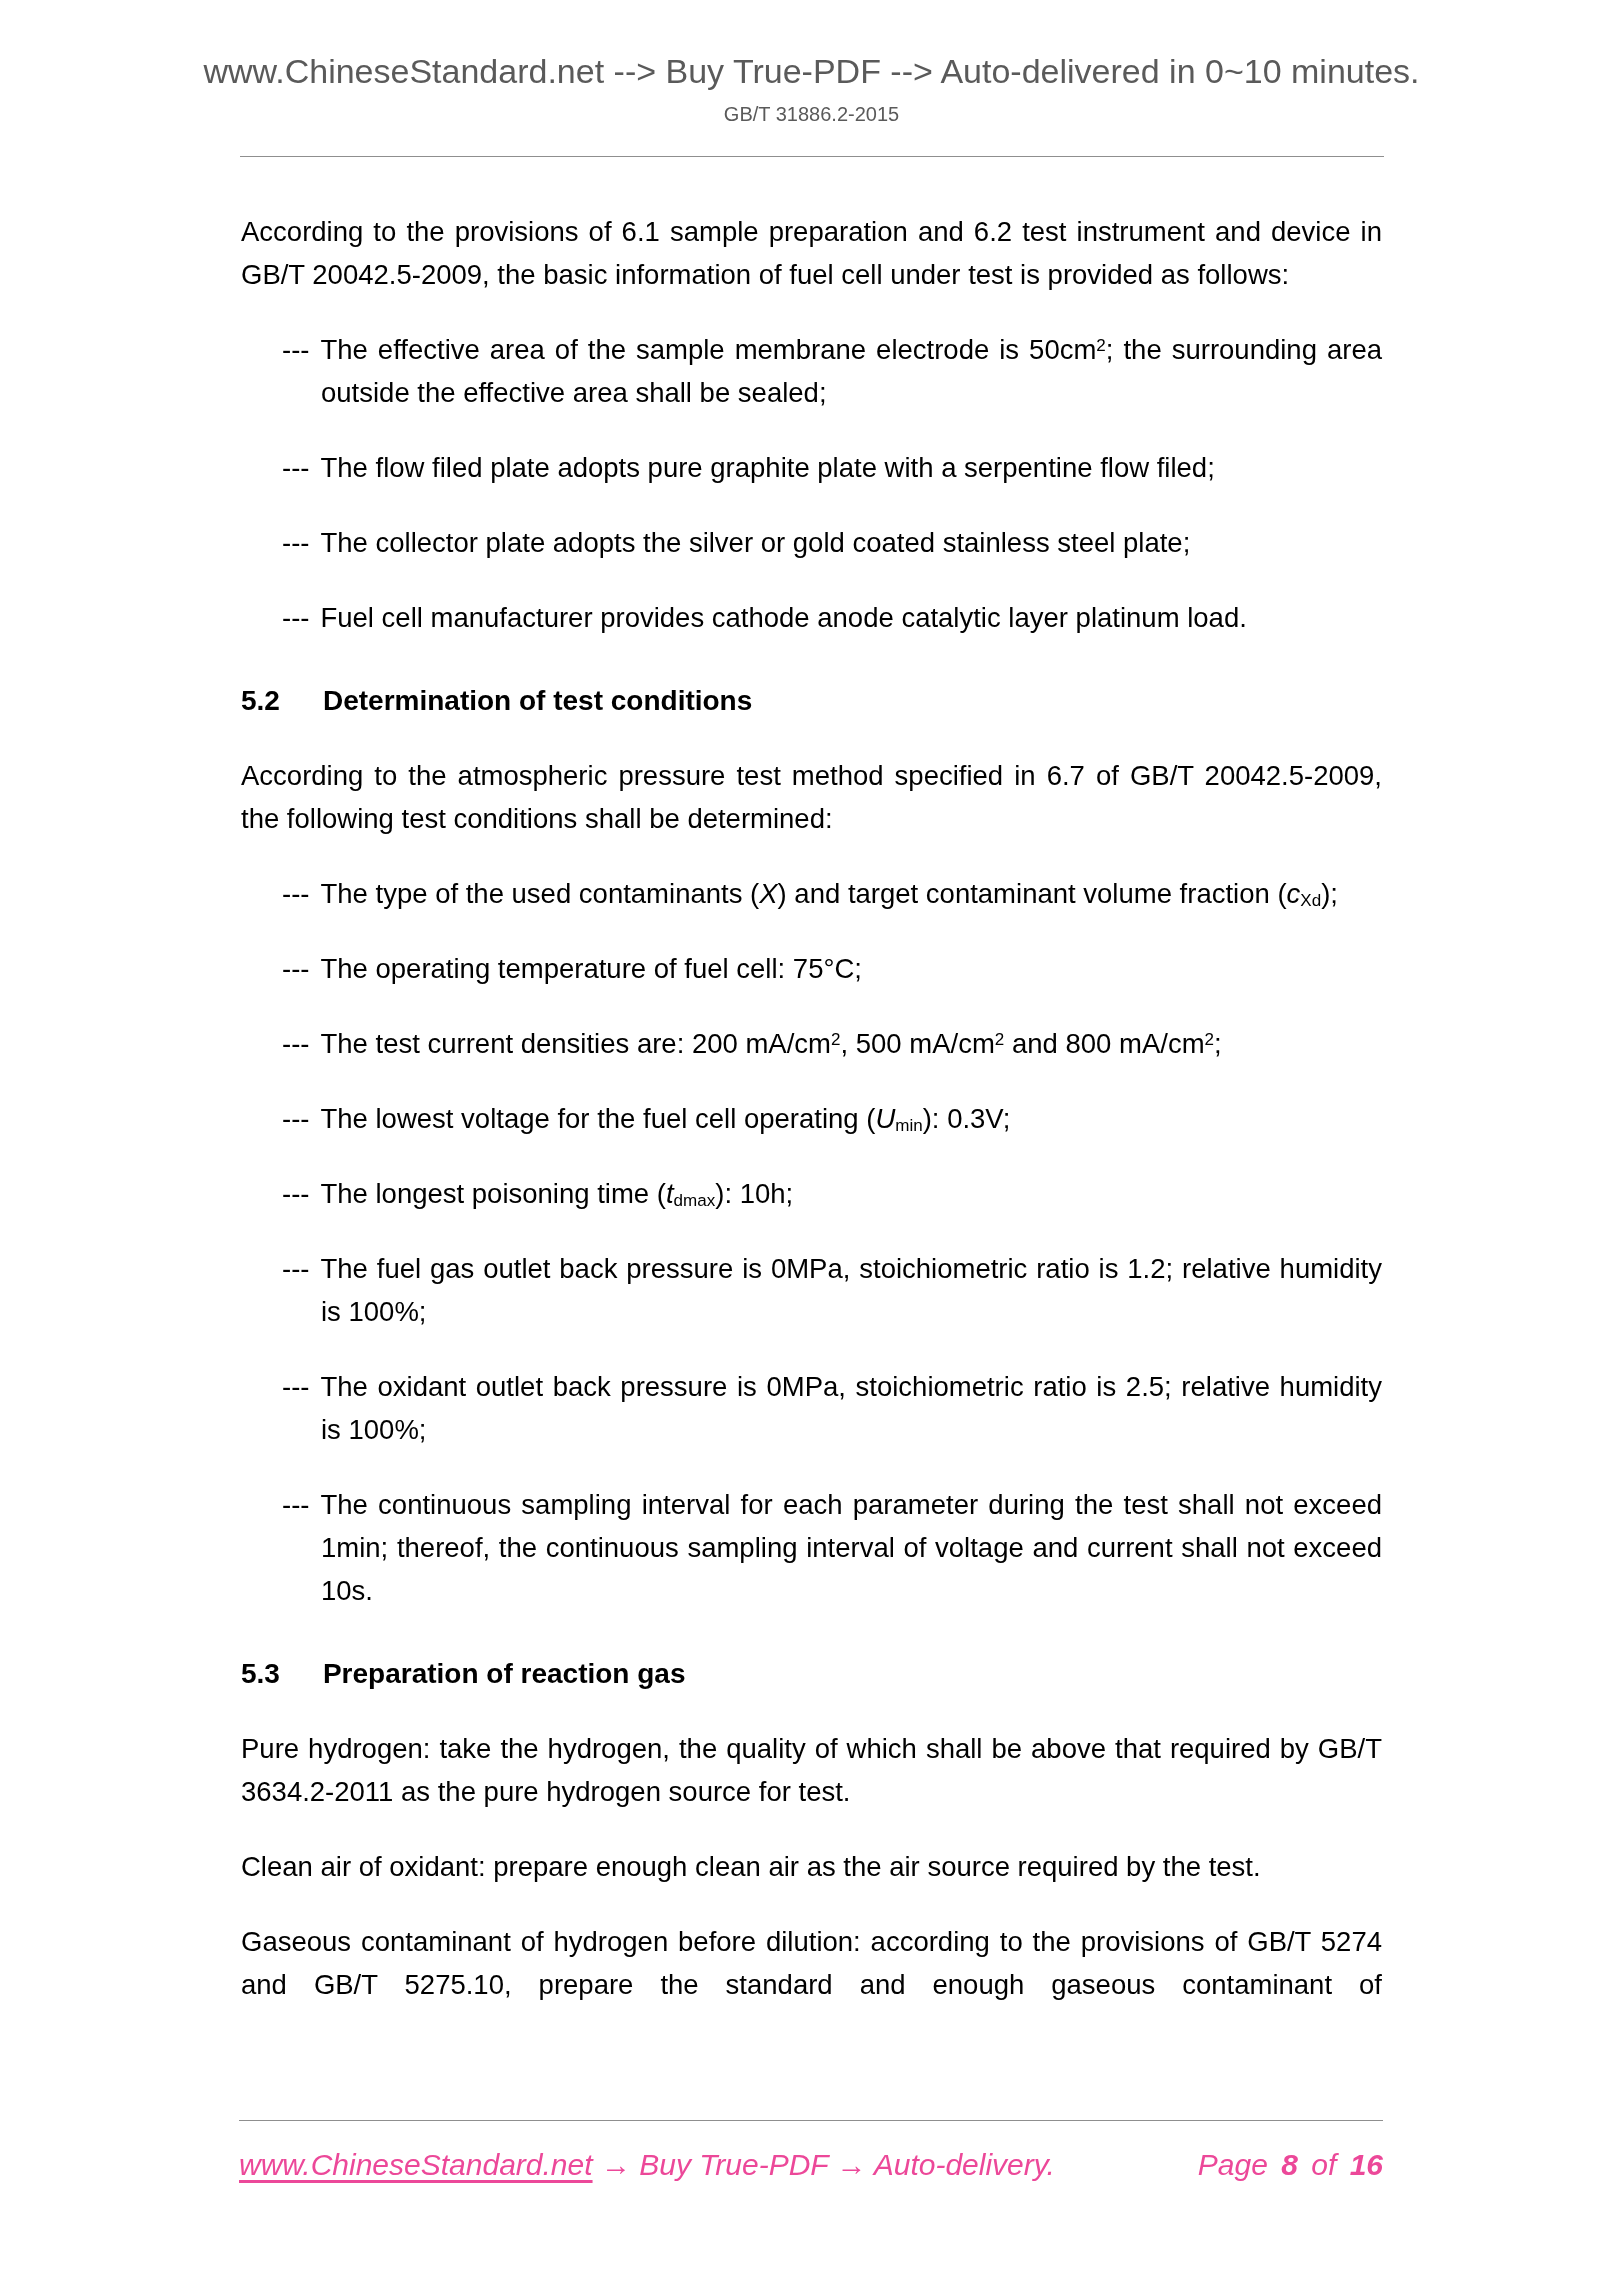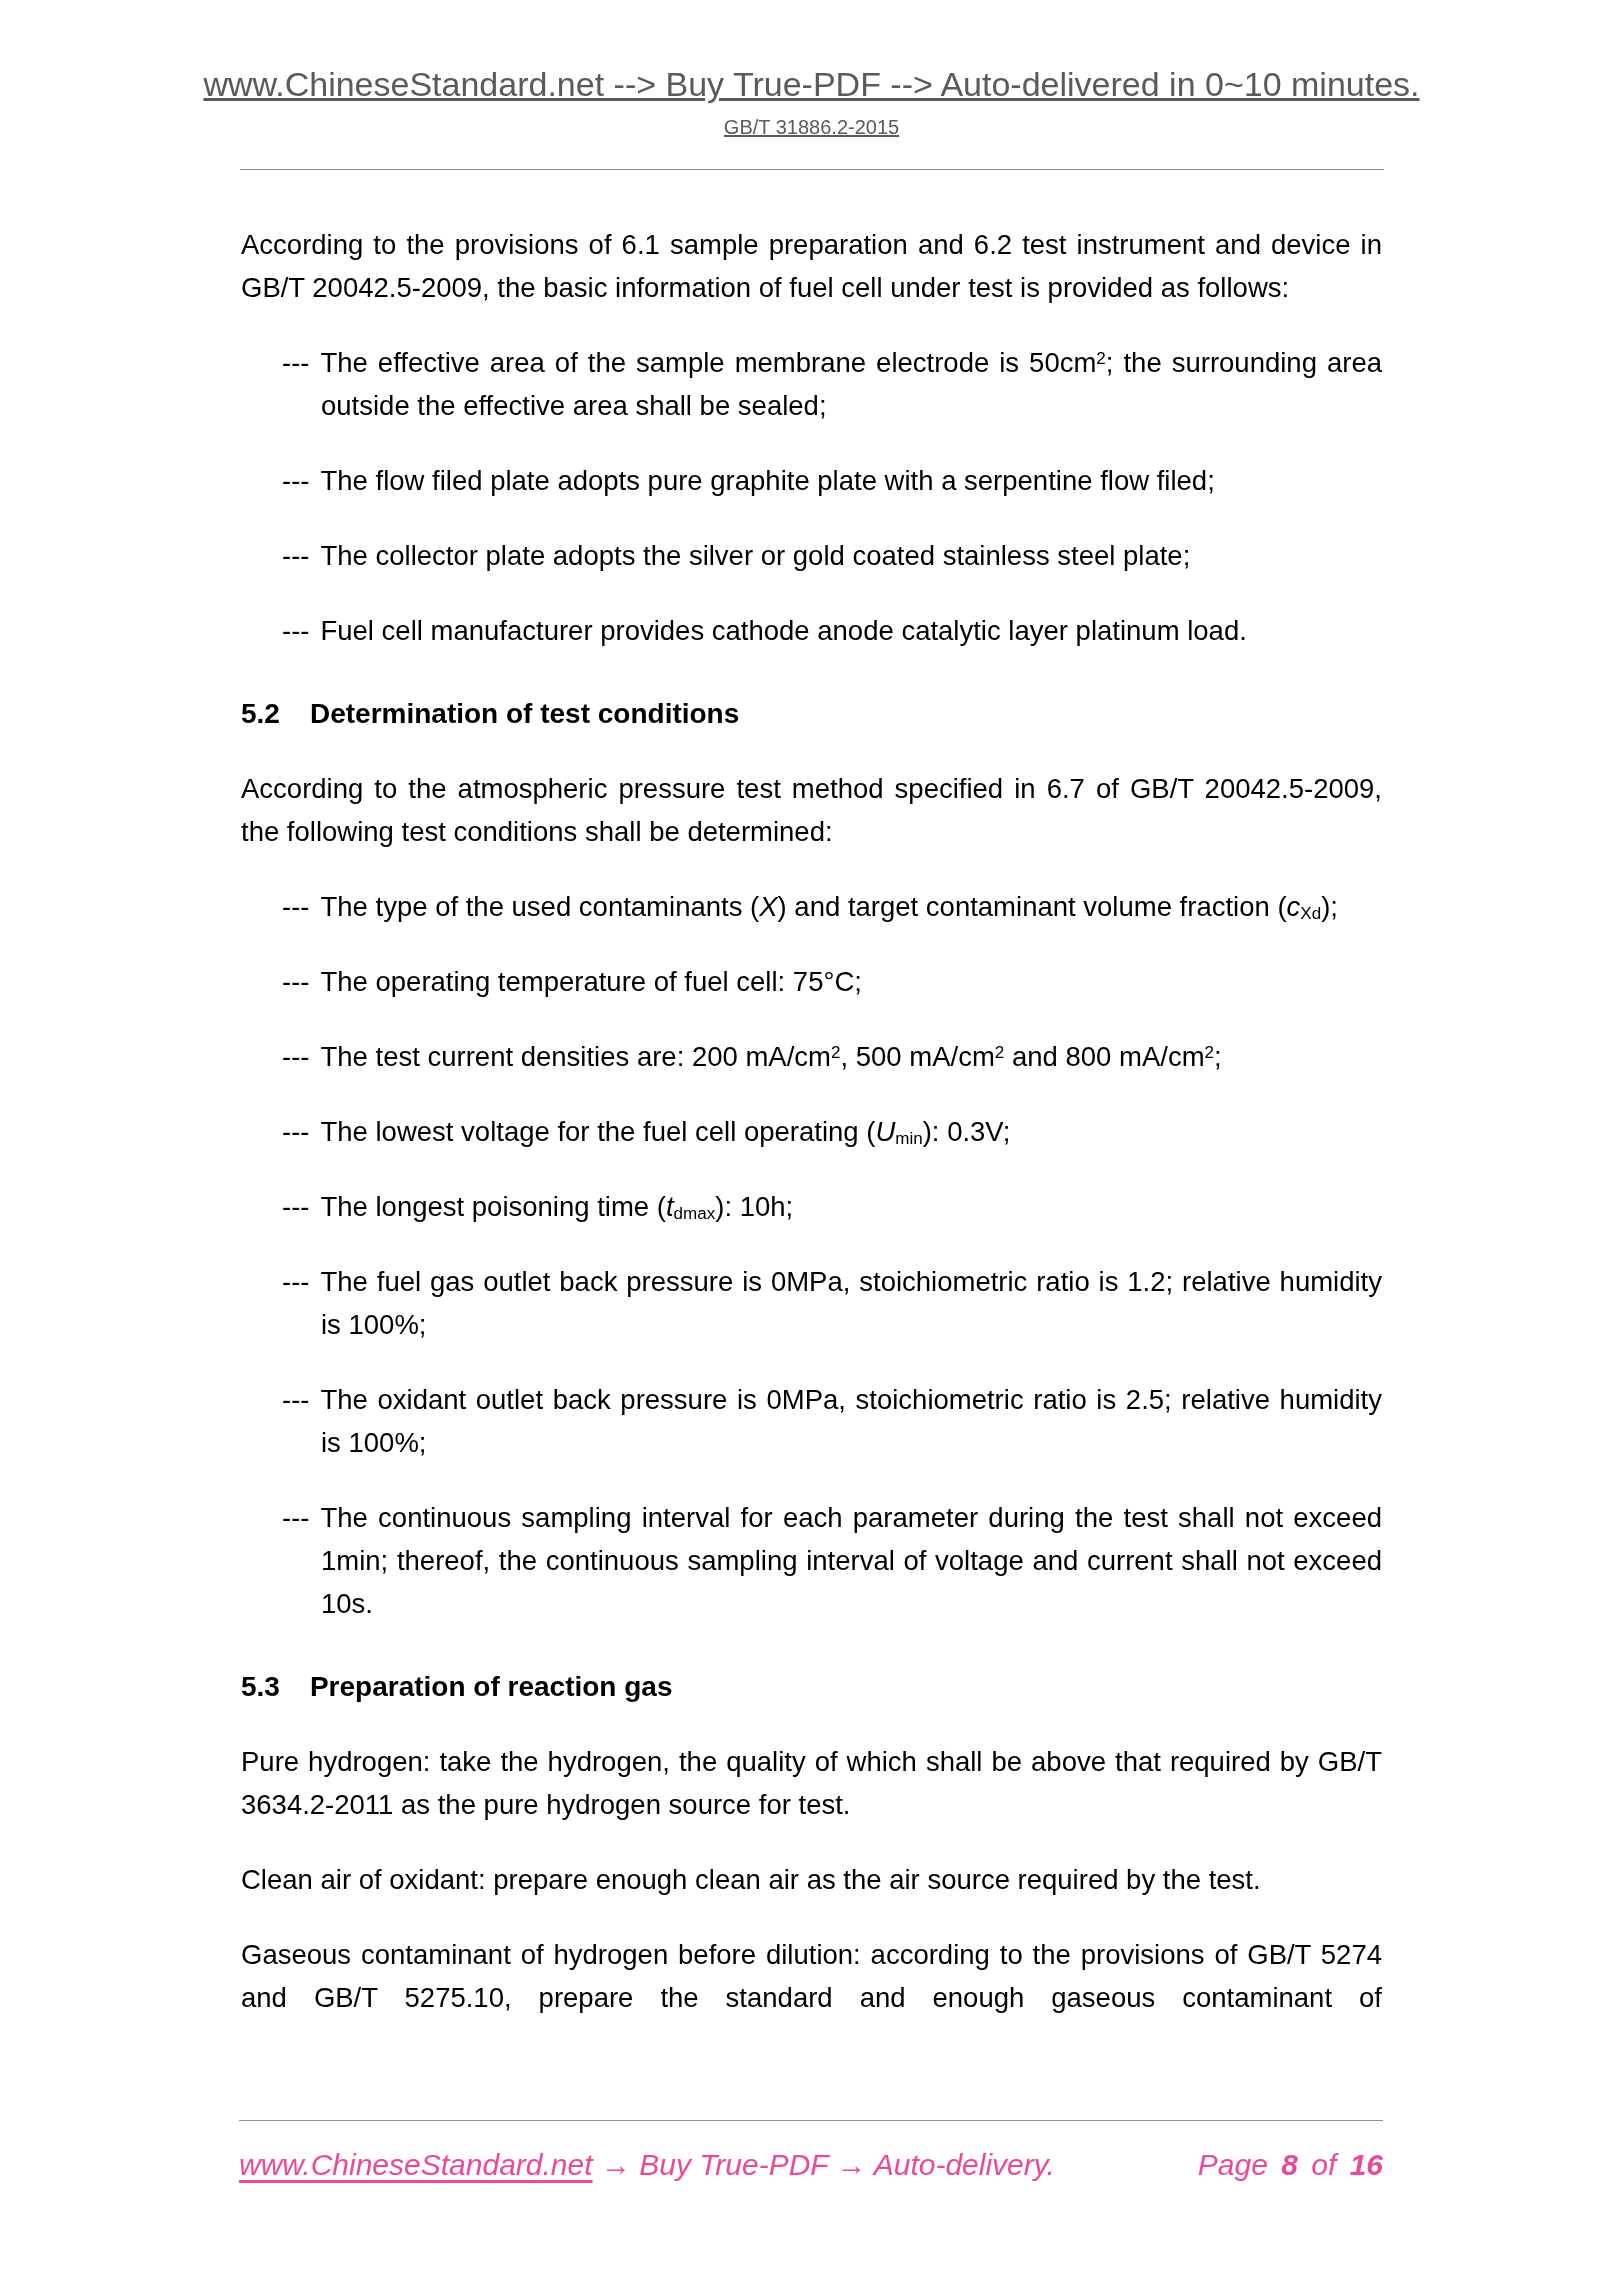--- a/index.html
+++ b/index.html
@@ -7,21 +7,21 @@
   .page {
     position: relative;
     width: 1623px;
     height: 2295px;
     background: #ffffff;
     overflow: hidden;
     font-family: "Liberation Sans", "DejaVu Sans", sans-serif;
   }
 
   
-  .pdf-header { padding-top: 65px; text-align: center; color: #5a5a5a; text-decoration: underline; }
+  .pdf-header { padding-top: 52px; text-align: center; color: #5a5a5a; }
   .banner-line { font-size: 34px; line-height: 38px; white-space: nowrap; }
   .doc-code { font-size: 20px; line-height: 33px; margin-top: 8.3px; }
   .rule {
     width: 1144px;
     margin: 25px auto 0 auto;
     border: 0;
     border-top: 1.7px solid #8f8f8f;
     height: 0;
   }
 
@@ -41,21 +41,21 @@
     padding-left: 80px;
     text-indent: -39px;
   }
   .doc-body .bullet .dash { margin-right: 11px; }
   .doc-body .heading {
     margin: 40px 0 32px 0;
     font-weight: bold;
     font-size: 28px;
     text-align: left;
   }
-  .doc-body .heading .h-num { margin-right: 30px; text-align: center; }
+  .doc-body .heading .h-num { margin-right: 43px; text-align: center; }
 
   .doc-body sup, .doc-body sub {
     font-size: 0.62em;
     line-height: 0;
     position: relative;
     vertical-align: baseline;
   }
   .doc-body sup { top: -0.5em; }
   .doc-body sub { top: 0.18em; }
   .doc-body em { font-style: italic; }

